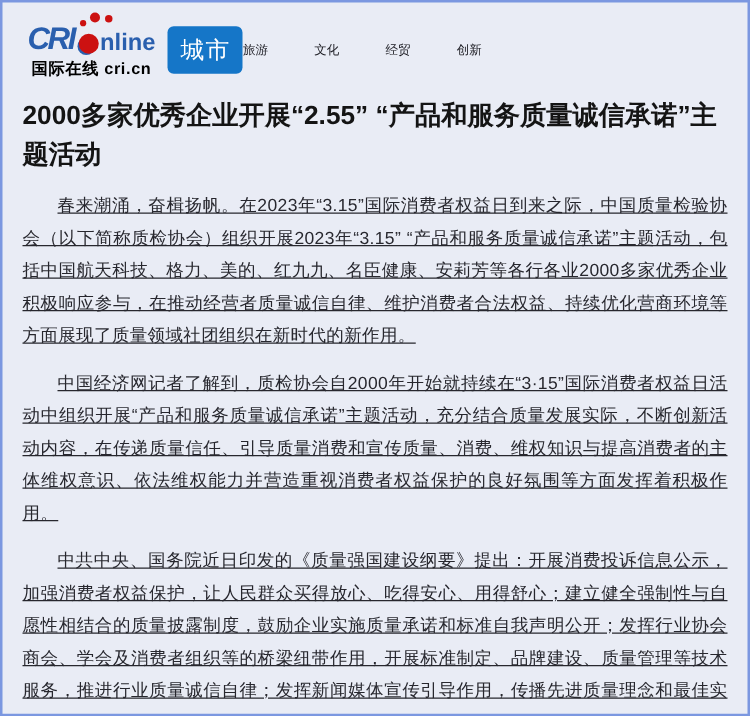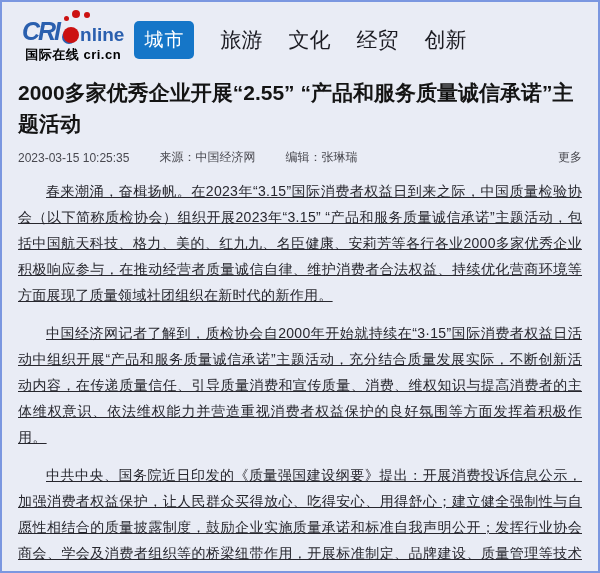--- a/index.html
+++ b/index.html
@@ -51,22 +51,22 @@
   .logo-sub{
     font-size:13px;font-weight:bold;color:#000000;margin-top:4px;letter-spacing:0.5px;
   }
   .channel-badge{
     background:var(--badge-blue);color:#fff;
     font-size:19px;font-weight:normal;
     padding:6px 10px;border-radius:5px;
     margin-left:10px;cursor:pointer;letter-spacing:1px;
   }
   .nav{
-    display:flex;gap:26px;margin-left:26px;
-    font-size:21px;color:var(--nav-text);
+    display:flex;gap:37px;
+    font-size:10px;color:var(--nav-text);
   }
   .nav span{cursor:pointer;white-space:nowrap;}
   
   .article{padding:0 16px;}
   .article-title{
     font-size:21px;font-weight:bold;color:var(--title-text);
     line-height:31px;margin:8px 0 8px;
   }
   .meta-row{
     display:flex;align-items:center;
@@ -106,28 +106,20 @@
     <span>旅游</span>
     <span>文化</span>
     <span>经贸</span>
     <span>创新</span>
   </nav>
 </header>
 
 <main class="article">
   <h1 class="article-title">2000多家优秀企业开展“2.55” “产品和服务质量诚信承诺”主题活动</h1>
 
-  <div class="meta-row">
-    <span>2023-03-15 10:25:35</span>
-    <span class="sep"></span>
-    <span>来源：中国经济网</span>
-    <span class="sep"></span>
-    <span>编辑：张琳瑞</span>
-    <span class="meta-more">更多</span>
-  </div>
 
   <div class="article-body">
     <p>春来潮涌，奋楫扬帆。在2023年“3.15”国际消费者权益日到来之际，中国质量检验协会（以下简称质检协会）组织开展2023年“3.15” “产品和服务质量诚信承诺”主题活动，包括中国航天科技、格力、美的、红九九、名臣健康、安莉芳等各行各业2000多家优秀企业积极响应参与，在推动经营者质量诚信自律、维护消费者合法权益、持续优化营商环境等方面展现了质量领域社团组织在新时代的新作用。</p>
     <p>中国经济网记者了解到，质检协会自2000年开始就持续在“3·15”国际消费者权益日活动中组织开展“产品和服务质量诚信承诺”主题活动，充分结合质量发展实际，不断创新活动内容，在传递质量信任、引导质量消费和宣传质量、消费、维权知识与提高消费者的主体维权意识、依法维权能力并营造重视消费者权益保护的良好氛围等方面发挥着积极作用。</p>
     <p>中共中央、国务院近日印发的《质量强国建设纲要》提出：开展消费投诉信息公示，加强消费者权益保护，让人民群众买得放心、吃得安心、用得舒心；建立健全强制性与自愿性相结合的质量披露制度，鼓励企业实施质量承诺和标准自我声明公开；发挥行业协会商会、学会及消费者组织等的桥梁纽带作用，开展标准制定、品牌建设、质量管理等技术服务，推进行业质量诚信自律；发挥新闻媒体宣传引导作用，传播先进质量理念和最佳实践，曝光制售假冒伪劣等违法行为。</p>
 
   </div>
 </main>
 
 </body></html>

